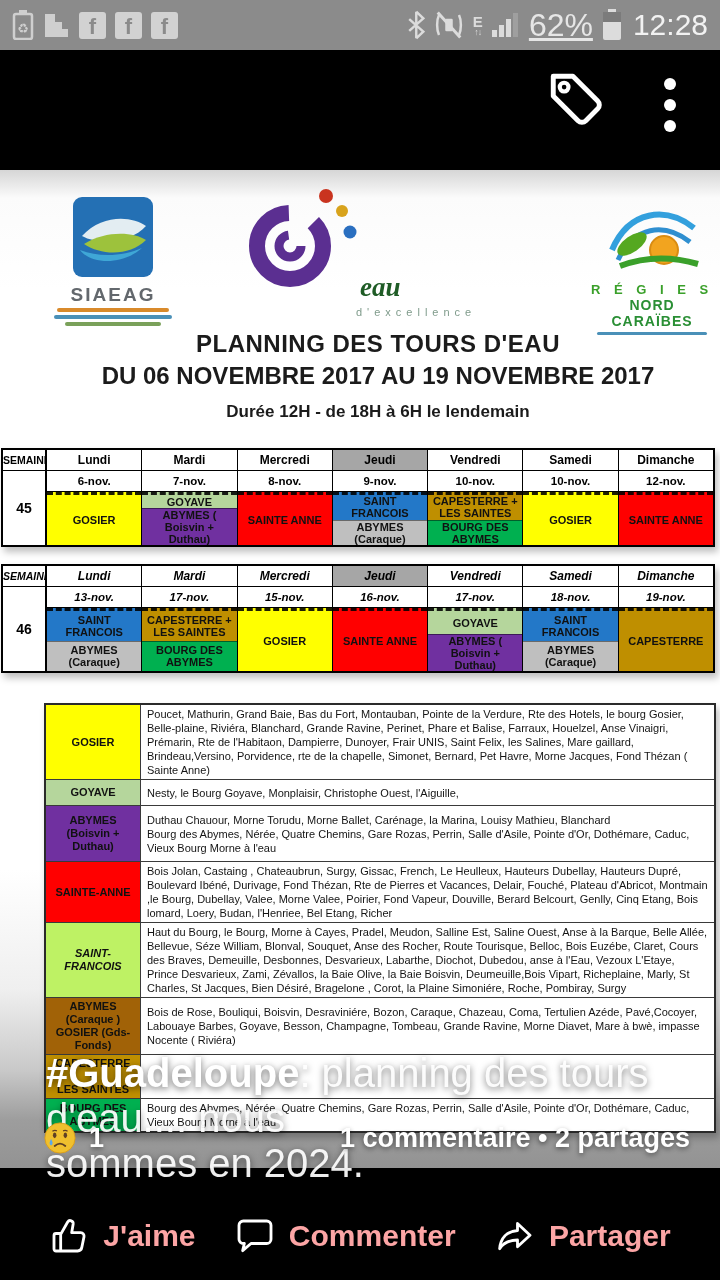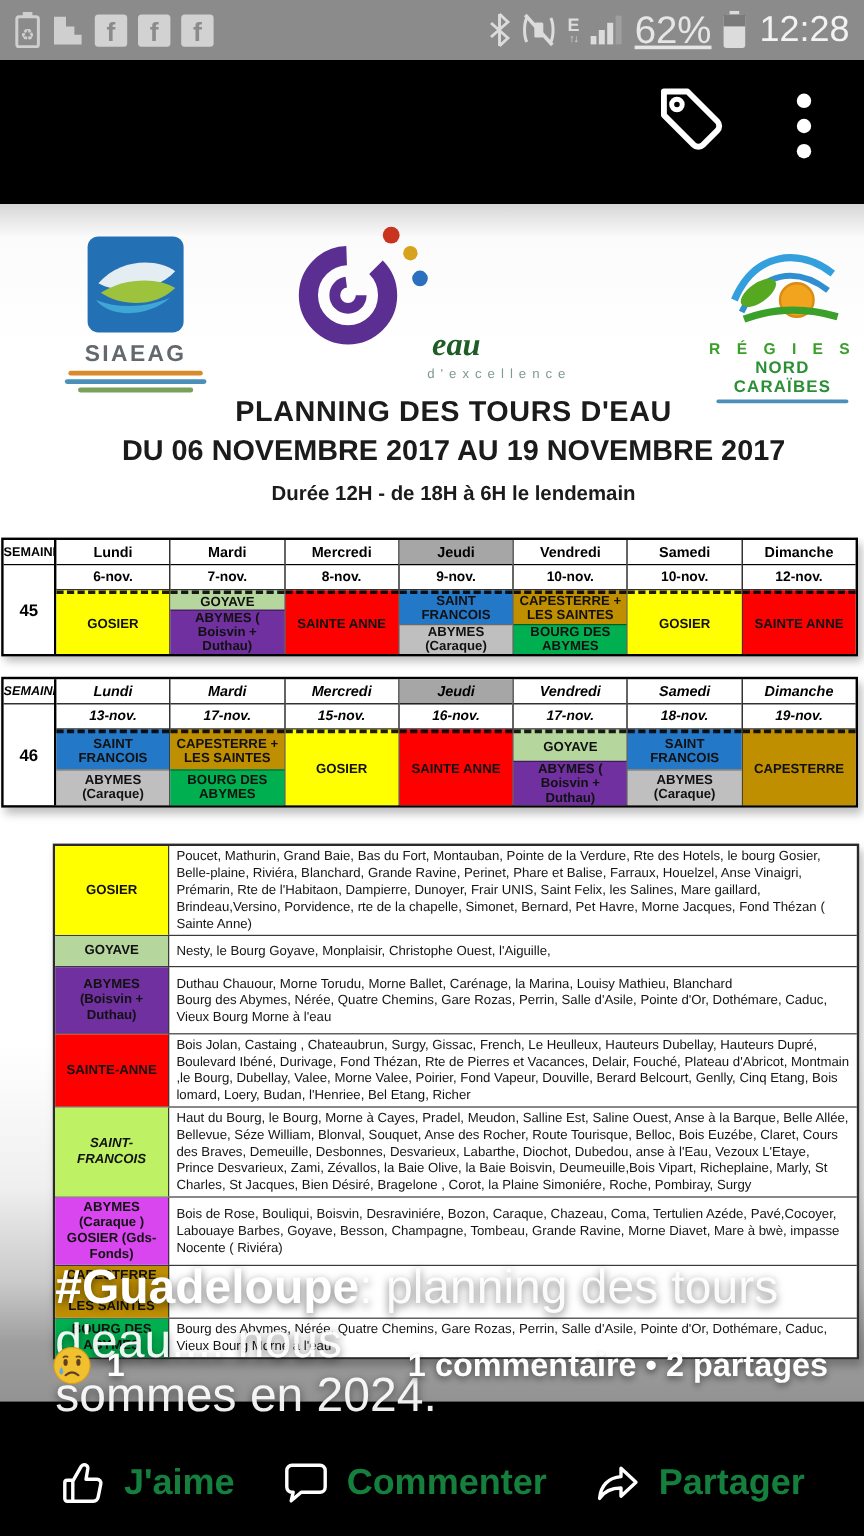--- a/index.html
+++ b/index.html
@@ -92,21 +92,21 @@
 
   
   .reactions { position:absolute; top:1112px; left:0; width:720px; height:52px; display:flex; align-items:center;
     padding:0 30px 0 44px; color:#fff; font-weight:bold; font-size:27px; text-shadow:0 2px 5px rgba(0,0,0,0.45); z-index:5; }
   .reaction-left { display:flex; align-items:center; gap:13px; }
   .summary { margin-left:auto; }
 
   
   .action-bar { position:absolute; top:1168px; left:0; width:720px; height:112px; background:#000;
     display:flex; align-items:center; justify-content:space-evenly; padding:24px 10px 0; }
-  .action-btn { display:flex; align-items:center; gap:14px; color:#15803d; font-size:30px; font-weight:600; background:none; border:none; }
+  .action-btn { display:flex; align-items:center; gap:14px; color:#fca5a5; font-size:30px; font-weight:600; background:none; border:none; }
 </style>
 </head>
 <body>
 
 <div id="root">
 
   <div class="status-bar">
     <div class="sb-left">
       <svg width="22" height="30" viewBox="0 0 22 30">
         <rect x="7" y="0" width="8" height="4" fill="#cfcfcf"></rect>
@@ -352,21 +352,21 @@
         </div>
         <div class="lrow" style="min-height: 56px;">
           <div class="lzone" style="background: rgb(255, 0, 0);">SAINTE-ANNE</div>
           <div class="lareas">Bois Jolan, Castaing , Chateaubrun, Surgy, Gissac, French, Le Heulleux, Hauteurs Dubellay, Hauteurs Dupré, Boulevard Ibéné, Durivage, Fond Thézan, Rte de Pierres et Vacances, Delair, Fouché, Plateau d'Abricot, Montmain ,le Bourg, Dubellay, Valee, Morne Valee, Poirier, Fond Vapeur, Douville, Berard Belcourt, Genlly, Cinq Etang, Bois lomard, Loery, Budan, l'Henriee, Bel Etang, Richer</div>
         </div>
         <div class="lrow" style="min-height: 66px;">
           <div class="lzone" style="background: #bef264; font-style: italic;">SAINT-FRANCOIS</div>
           <div class="lareas">Haut du Bourg, le Bourg, Morne à Cayes, Pradel, Meudon, Salline Est, Saline Ouest, Anse à la Barque, Belle Allée, Bellevue, Séze William, Blonval, Souquet, Anse des Rocher, Route Tourisque, Belloc, Bois Euzébe, Claret, Cours des Braves, Demeuille, Desbonnes, Desvarieux, Labarthe, Diochot, Dubedou, anse à l'Eau, Vezoux L'Etaye, Prince Desvarieux, Zami, Zévallos, la Baie Olive, la Baie Boisvin, Deumeuille,Bois Vipart, Richeplaine, Marly, St Charles, St Jacques, Bien Désiré, Bragelone , Corot, la Plaine Simoniére, Roche, Pombiray, Surgy</div>
         </div>
         <div class="lrow" style="min-height: 46px;">
-          <div class="lzone" style="background: #d946ef;">ABYMES (Caraque )
+          <div class="lzone" style="background: #a16207;">ABYMES (Caraque )
 GOSIER (Gds-Fonds)</div>
           <div class="lareas">Bois de Rose, Bouliqui, Boisvin, Desraviniére, Bozon, Caraque, Chazeau, Coma, Tertulien Azéde, Pavé,Cocoyer, Labouaye Barbes, Goyave, Besson, Champagne, Tombeau, Grande Ravine, Morne Diavet, Mare à bwè, impasse Nocente ( Riviéra)</div>
         </div>
         <div class="lrow" style="min-height: 42px;">
           <div class="lzone" style="background: rgb(191, 143, 0);">CAPESTERRE
 +
 LES SAINTES</div>
           <div class="lareas"></div>
         </div>
         <div class="lrow" style="min-height: 30px;">

